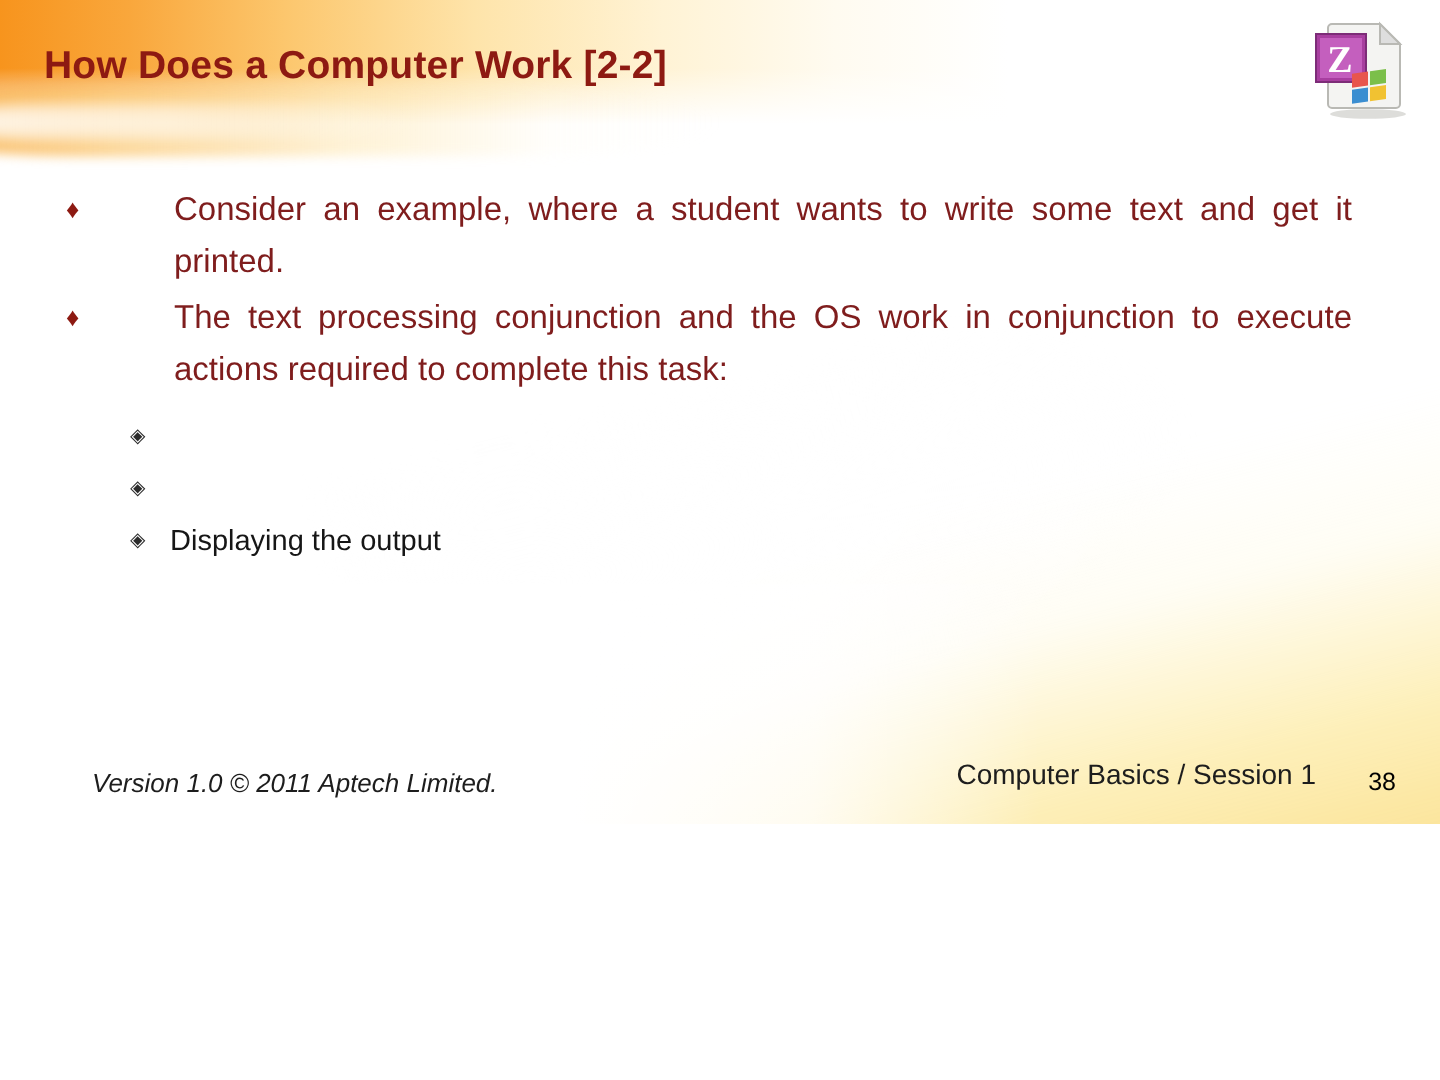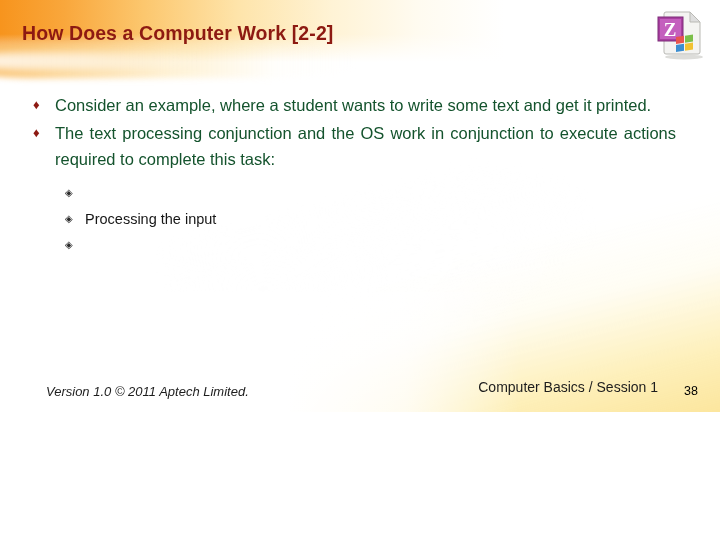--- a/index.html
+++ b/index.html
@@ -150,23 +150,24 @@
     color: #8d1a12;
     font-size: 13px;
     line-height: 26px;
     text-align: left;
   }
   .bullet-text {
     flex: 1 1 auto;
     padding-right: 44px;
     font-size: 16.5px;
     line-height: 26px;
-    color: #14532d;
+    color: #7f1d1d;
     text-align: justify;
     text-justify: inter-word;
+    margin-left: 32px;
   }
 
   .sub-list {
     margin-top: 10px;
   }
   .sub-row {
     display: flex;
     align-items: flex-start;
     margin-bottom: 4px;
   }
@@ -257,24 +258,24 @@
       <span class="bullet-mark">♦</span>
       <span class="bullet-text">The text processing conjunction and the OS work in conjunction to execute actions required to complete this task:</span>
     </div>
 
     <div class="sub-list">
       <div class="sub-row">
         <span class="sub-mark">◈</span>
       </div>
       <div class="sub-row">
         <span class="sub-mark">◈</span>
-        <span class="sub-text">Processing the input</span>
       </div>
       <div class="sub-row">
         <span class="sub-mark">◈</span>
+        <span class="sub-text">Displaying the output</span>
       </div>
     </div>
 
   </div>
 
   <div class="footer-left">Version 1.0 © 2011 Aptech Limited.</div>
   <div class="footer-right">Computer Basics / Session 1</div>
   <div class="footer-page">38</div>
 
 </div>

